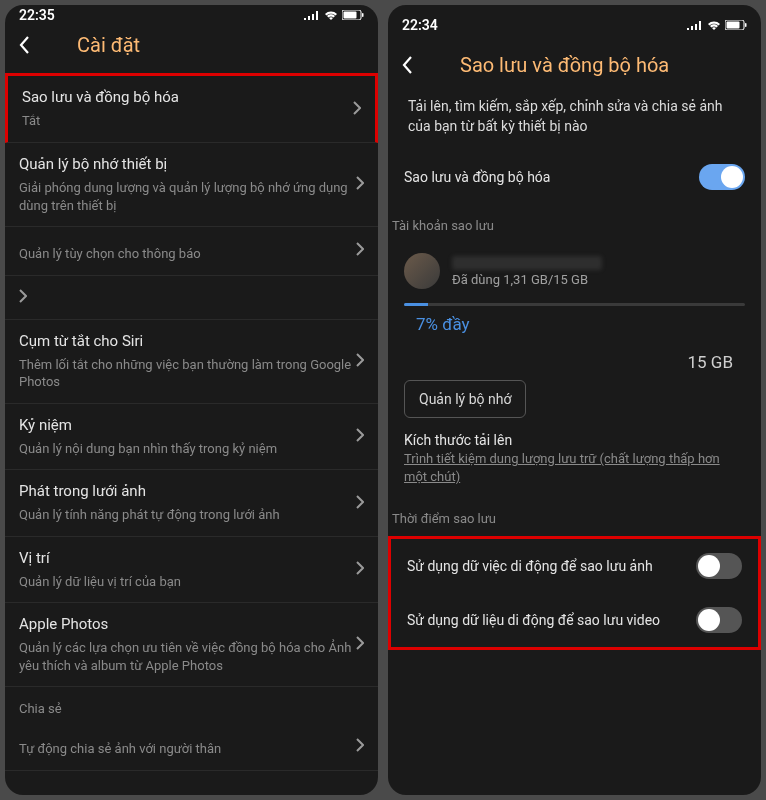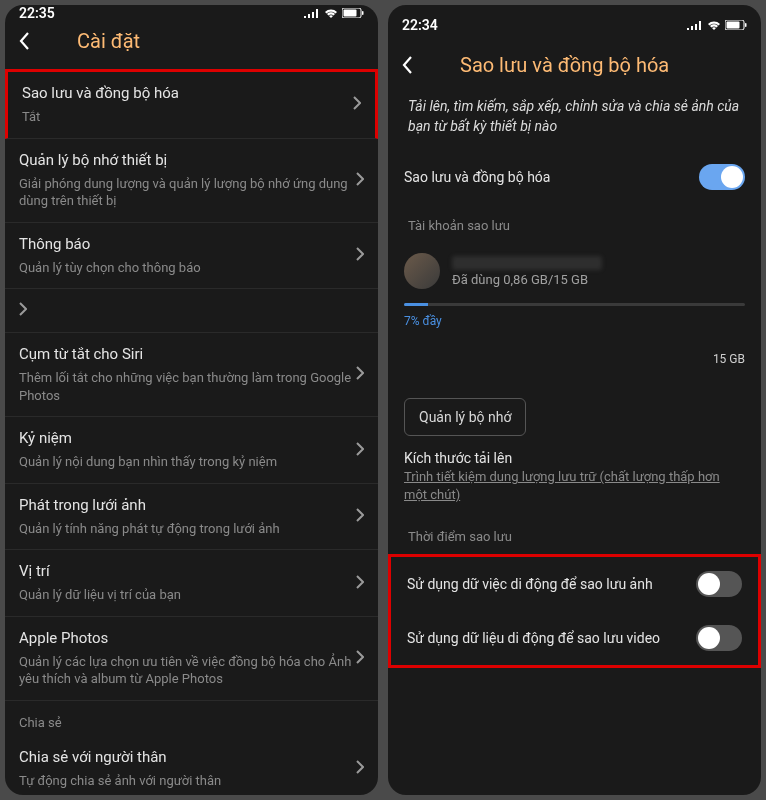--- a/index.html
+++ b/index.html
@@ -17,35 +17,35 @@
   .row-title { color: #e4e4e4; font-size: 15px; }
   .row-sub { color: #8a8a8a; font-size: 13px; margin-top: 6px; line-height: 1.35; }
   .chev { color: #9a9a9a; }
   .toggle { width: 46px; height: 26px; border-radius: 13px; position: relative; flex-shrink: 0; }
   .toggle-off { background: #555; }
   .toggle-on { background: #6aa6f0; }
   .knob { width: 22px; height: 22px; background: #fff; border-radius: 50%; position: absolute; top: 2px; }
   .toggle-off .knob { left: 2px; }
   .toggle-on .knob { right: 2px; }
   .section-label { color: #8a8a8a; font-size: 13px; padding: 14px 14px 6px; }
-  .section-label.nb { padding: 14px 20px 10px; }
-  .desc { color: #dcdcdc; font-size: 14px; padding: 4px 20px 14px; line-height: 1.4; font-style: italic; }
+  .section-label.nb { padding: 14px 4px 10px; }
+  .desc { color: #dcdcdc; font-size: 14px; padding: 4px 20px 14px; line-height: 1.4; }
   .row-switch { padding: 14px 16px; display: flex; align-items: center; justify-content: space-between; }
   .row-switch .label { color: #e4e4e4; font-size: 14px; flex: 1; }
   .account { display: flex; align-items: center; padding: 10px 16px; gap: 12px; }
   .avatar { width: 36px; height: 36px; border-radius: 50%; background: linear-gradient(135deg,#6b5a4a,#3a3a3a); flex-shrink:0; }
   .usage { color: #a0a0a0; font-size: 13px; }
   .acct-name { height: 14px; width: 150px; background: rgba(120,120,120,.22); border-radius: 3px; filter: blur(2px); margin-bottom:2px;}
   .progress-wrap { padding: 4px 16px 2px; }
   .progress { height: 3px; background: #3a3a3a; border-radius: 2px; overflow: hidden; }
   .progress-fill { height: 100%; background: #4a90e2; width: 7%; }
-  .progress-labels { display: flex; justify-content: space-between; font-size: 12px; padding: 6px 16px 0; }
+  .progress-labels { display: flex; justify-content: space-between; font-size: 17px; padding: 6px 28px 0; }
   .pl-left { color: #4a90e2; }
   .pl-right { color: #cfcfcf; margin-top: 38px; }
-  .btn { margin: 32px 16px 4px; border: 1px solid #555; border-radius: 6px; padding: 10px 14px; display:inline-block; color: #d8d8d8; font-size: 14px; }
+  .btn { margin: 8px 16px 4px; border: 1px solid #555; border-radius: 6px; padding: 10px 14px; display:inline-block; color: #d8d8d8; font-size: 14px; }
   .subd { color: #8a8a8a; font-size: 13px; padding: 2px 16px 10px; line-height: 1.4; text-decoration: underline; }
   .subt { color: #e4e4e4; font-size: 14px; padding: 10px 16px 0; }
   .nb { border-bottom: none; }
 </style>
 </head>
 <body>
 
 <div class="phone">
   <div class="status-bar">
     <span>22:35</span>
@@ -86,21 +86,20 @@
         <div class="row-text">
           <div class="row-title">Quản lý bộ nhớ thiết bị</div>
           <div class="row-sub">Giải phóng dung lượng và quản lý lượng bộ nhớ ứng dụng dùng trên thiết bị</div>
         </div>
         <span class="chev"><svg width="8" height="14" viewBox="0 0 8 14">
             <path fill="none" stroke="#9a9a9a" stroke-width="2" d="M1 1l6 6-6 6"></path>
           </svg></span>
       </div>
       <div class="row">
         <div class="row-text">
-          <div class="row-title">Thông báo</div>
           <div class="row-sub">Quản lý tùy chọn cho thông báo</div>
         </div>
         <span class="chev"><svg width="8" height="14" viewBox="0 0 8 14">
             <path fill="none" stroke="#9a9a9a" stroke-width="2" d="M1 1l6 6-6 6"></path>
           </svg></span>
       </div>
       <div class="row">
         <span class="chev"><svg width="8" height="14" viewBox="0 0 8 14">
             <path fill="none" stroke="#9a9a9a" stroke-width="2" d="M1 1l6 6-6 6"></path>
           </svg></span>
@@ -149,21 +148,20 @@
         <span class="chev"><svg width="8" height="14" viewBox="0 0 8 14">
             <path fill="none" stroke="#9a9a9a" stroke-width="2" d="M1 1l6 6-6 6"></path>
           </svg></span>
       </div>
     </div>
 
   <div class="section-label">Chia sẻ</div>
 
   <div class="row">
     <div class="row-text">
-      <div class="row-title">Chia sẻ với người thân</div>
       <div class="row-sub">Tự động chia sẻ ảnh với người thân</div>
     </div>
     <span class="chev">
       <svg width="8" height="14" viewBox="0 0 8 14">
           <path fill="none" stroke="#9a9a9a" stroke-width="2" d="M1 1l6 6-6 6"></path>
         </svg>
     </span>
   </div>
 
   <div class="row nb">
@@ -206,21 +204,21 @@
         <div class="knob"></div>
       </div>
   </div>
 
   <div class="section-label nb">Tài khoản sao lưu</div>
 
   <div class="account">
     <div class="avatar"></div>
     <div>
       <div class="acct-name"></div>
-      <div class="usage">Đã dùng 0,86 GB/15 GB</div>
+      <div class="usage">Đã dùng 1,31 GB/15 GB</div>
     </div>
   </div>
 
   <div class="progress-wrap">
     <div class="progress">
         <div class="progress-fill"></div>
       </div>
   </div>
   <div class="progress-labels">
     <span class="pl-left">7% đầy</span>

